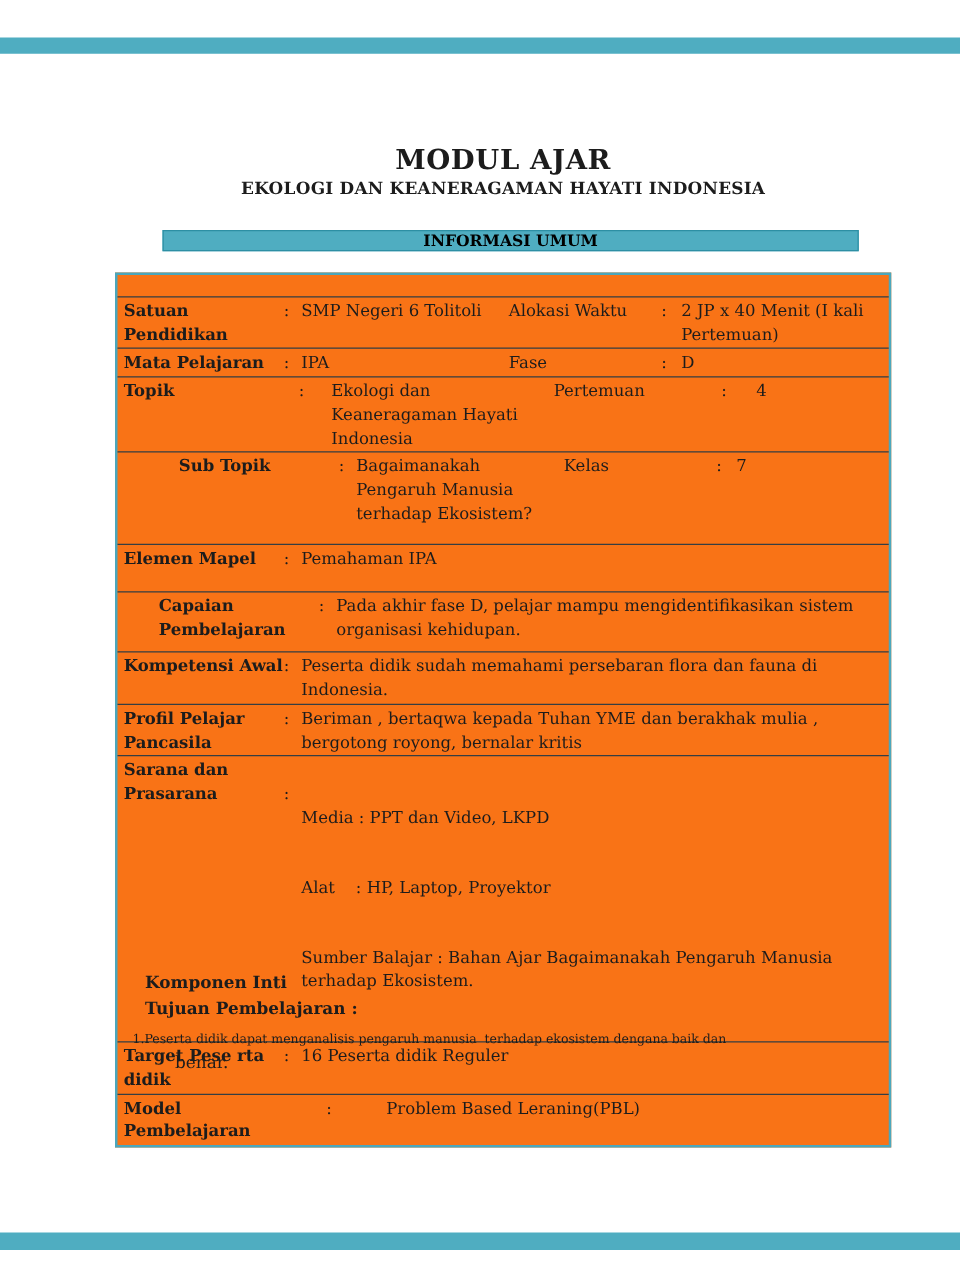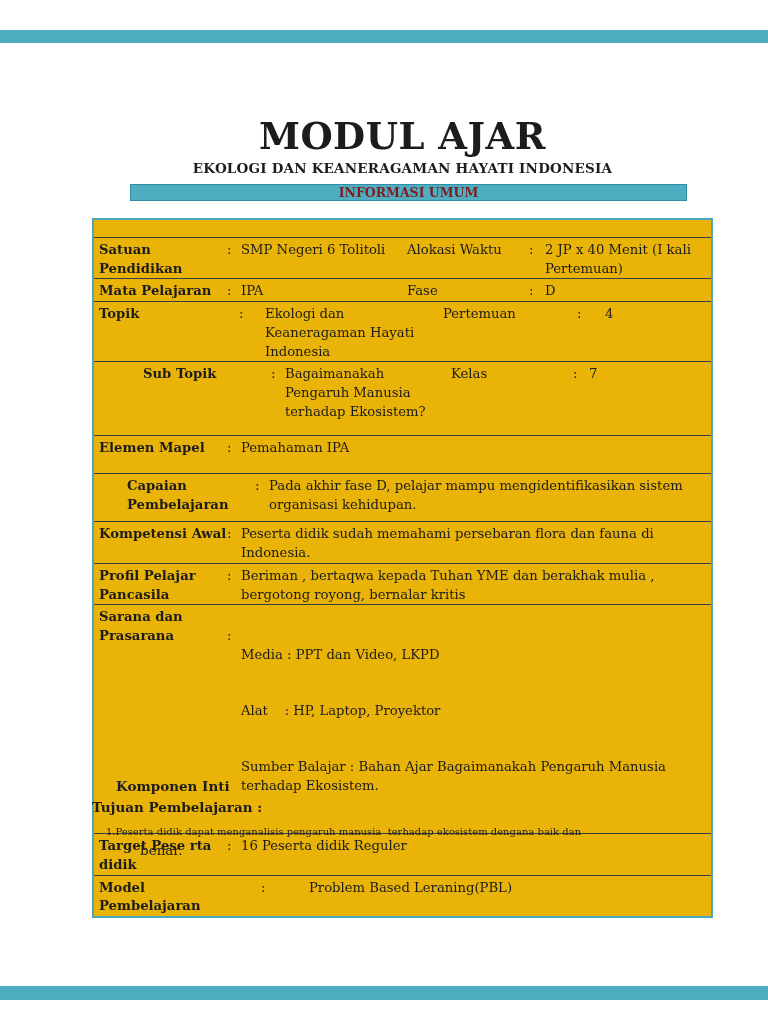--- a/index.html
+++ b/index.html
@@ -6,32 +6,32 @@
   body{
     width:768px;height:1024px;position:relative;background:#ffffff;
     font-family:"DejaVu Serif","Liberation Serif",serif;color:#1c1c1c;
     overflow:hidden;
   }
   .strip{position:absolute;left:0;width:768px;background:#4fadc1;}
   .strip-top{top:30px;height:13px;}
   .strip-bottom{top:986px;height:14px;}
 
   .title-block{position:absolute;left:92px;top:116px;width:621px;text-align:center;}
-  .doc-title{font-size:37px;font-weight:700;letter-spacing:0.5px;line-height:1.1;}
+  .doc-title{font-size:22px;font-weight:700;letter-spacing:0.5px;line-height:1.1;}
   .doc-subtitle{font-size:13.5px;font-weight:700;letter-spacing:0.2px;margin-top:3px;}
 
   .banner{
     position:absolute;left:130px;top:184px;width:557px;height:17px;
     background:#4fadc1;border:1px solid #2d8fa4;box-sizing:border-box;
-    text-align:center;font-size:12.5px;font-weight:700;color:#7f1d1d;line-height:15px;
+    text-align:center;font-size:12.5px;font-weight:700;color:#000000;line-height:15px;
   }
 
   .info-table{
     position:absolute;left:92px;top:218px;width:621px;
-    border:2px solid #4ba7bc;box-sizing:border-box;background:#eab308;
+    border:2px solid #4ba7bc;box-sizing:border-box;background:#f97316;
   }
   .trow{display:flex;align-items:stretch;border-bottom:1.5px solid #353e43;box-sizing:border-box;}
   .trow:last-child{border-bottom:none;}
   .trow:nth-child(1){min-height:18px;}
   .trow:nth-child(2){min-height:38px;}
   .trow:nth-child(3){min-height:18px;}
   .trow:nth-child(4){min-height:55px;gap:12px;}
   .trow:nth-child(5){min-height:74px;padding-left:44px;}
   .trow:nth-child(6){min-height:38px;}
   .trow:nth-child(7){min-height:48px;padding-left:28px;}
@@ -45,21 +45,21 @@
   .c-label{width:133px;font-weight:700;padding-left:5px;}
   .c-colon{width:14px;text-align:left;}
   .c-val{width:158px;}
   .c-rlabel{width:130px;padding-left:8px;}
   .c-rcolon{width:16px;}
   .c-rval{flex:1;padding-right:4px;}
   .c-valwide{flex:1;padding-right:6px;}
 
   .footer-block{position:absolute;left:0;top:777px;width:680px;}
   .f-h1{margin-left:116px;font-size:13.5px;font-weight:700;line-height:1.4;}
-  .f-h2{margin-left:92px;font-size:13.5px;font-weight:700;line-height:1.4;margin-top:2px;}
+  .f-h2{margin-left:116px;font-size:13.5px;font-weight:700;line-height:1.4;margin-top:2px;}
   .f-item1{margin-left:106px;margin-top:8px;width:630px;font-size:10px;line-height:1.4;white-space:pre-wrap;}
   .f-item2{margin-left:140px;font-size:13.5px;line-height:1.4;margin-top:2px;}
 </style>
 </head>
 <body>
 
 <div class="strip strip-top"></div>
 <div class="strip strip-bottom"></div>
 
 <div class="title-block">

